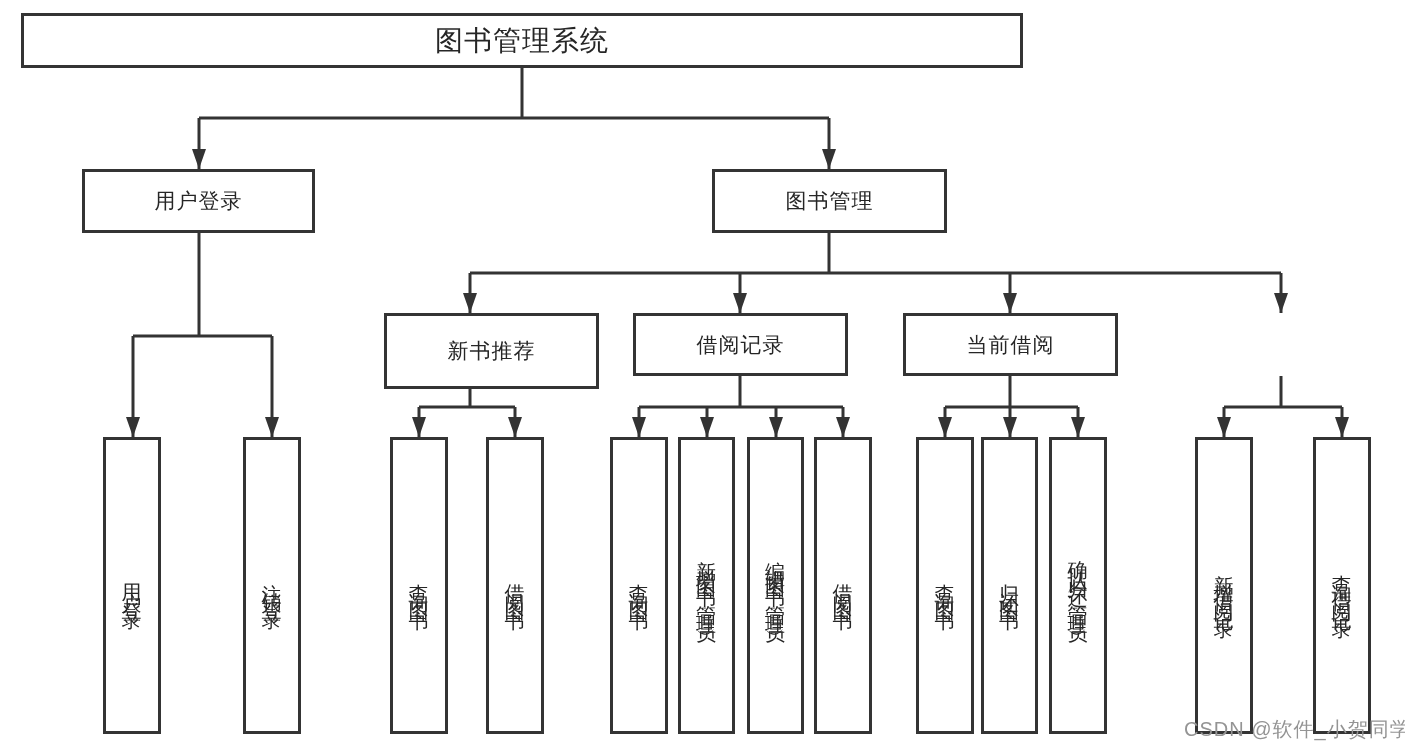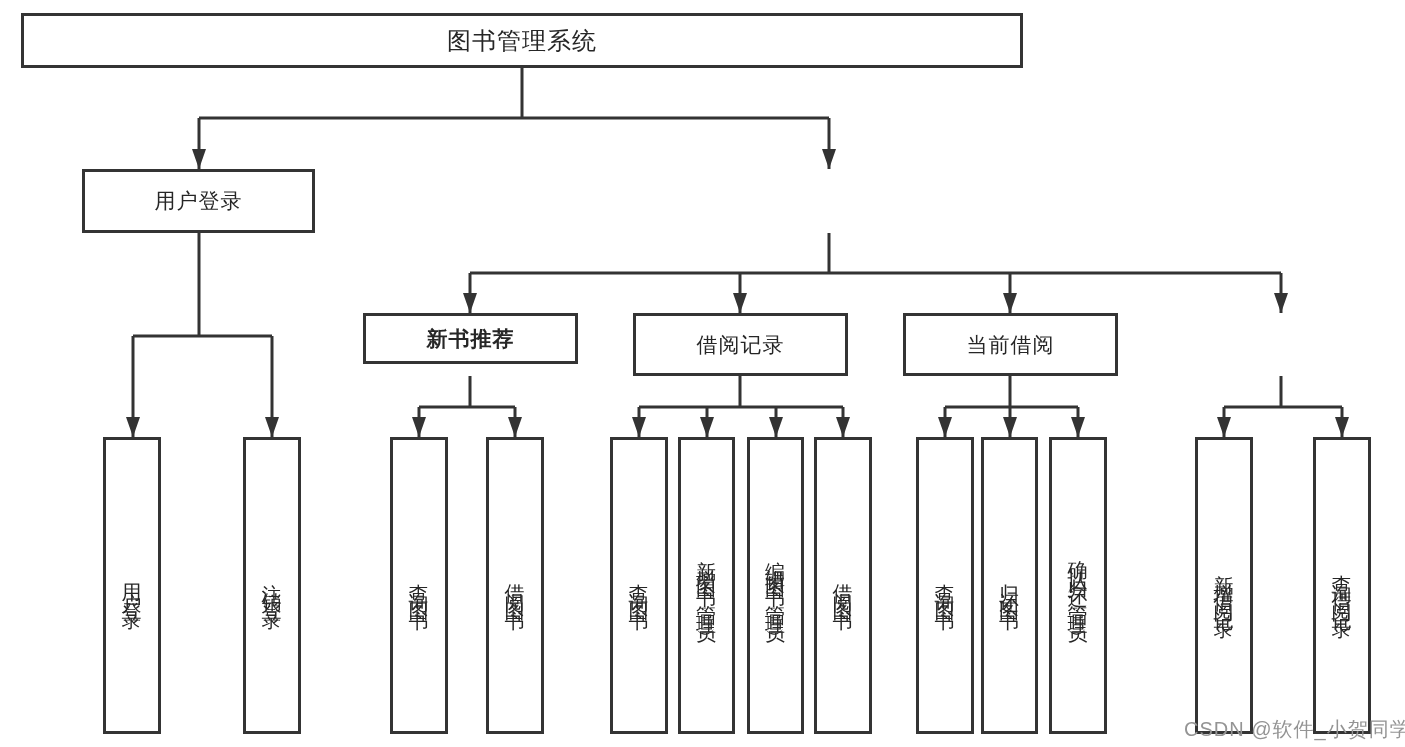--- a/index.html
+++ b/index.html
@@ -28,21 +28,21 @@
     border: 3px solid #343434;
     background: #ffffff;
     display: flex;
     align-items: center;
     justify-content: center;
     color: #262626;
     font-size: 21px;
     letter-spacing: 1px;
     z-index: 2;
   }
-  .box.root { font-size: 24px; }
+  .box.root { font-size: 28px; }
   .vbox span {
     writing-mode: vertical-rl;
     text-orientation: mixed;
     font-size: 20px;
     letter-spacing: 9px;
     line-height: 1;
     white-space: nowrap;
   }
   .watermark {
     position: absolute;
@@ -103,22 +103,25 @@
     </g>
   </svg>
 
   <div class="box root" style="left:21px; top:13px; width:1002px; height:55px;">
     <span>图书管理系统</span>
   </div>
 
   <div class="box" style="left:82px; top:169px; width:233px; height:64px;">
     <span>用户登录</span>
   </div>
+  <div class="box" style="left:712px; top:169px; width:235px; height:64px;">
+    <span>图书管理</span>
+  </div>
 
-  <div class="box" style="left:363px; top:313px; width:215px; height:51px;font-weight:bold;">
+  <div class="box" style="left:384px; top:313px; width:215px; height:76px;">
     <span>新书推荐</span>
   </div>
   <div class="box" style="left:633px; top:313px; width:215px; height:63px;">
     <span>借阅记录</span>
   </div>
   <div class="box" style="left:903px; top:313px; width:215px; height:63px;">
     <span>当前借阅</span>
   </div>
 
   <div class="box vbox" style="left:103px; top:437px; width:58px; height:297px;">

